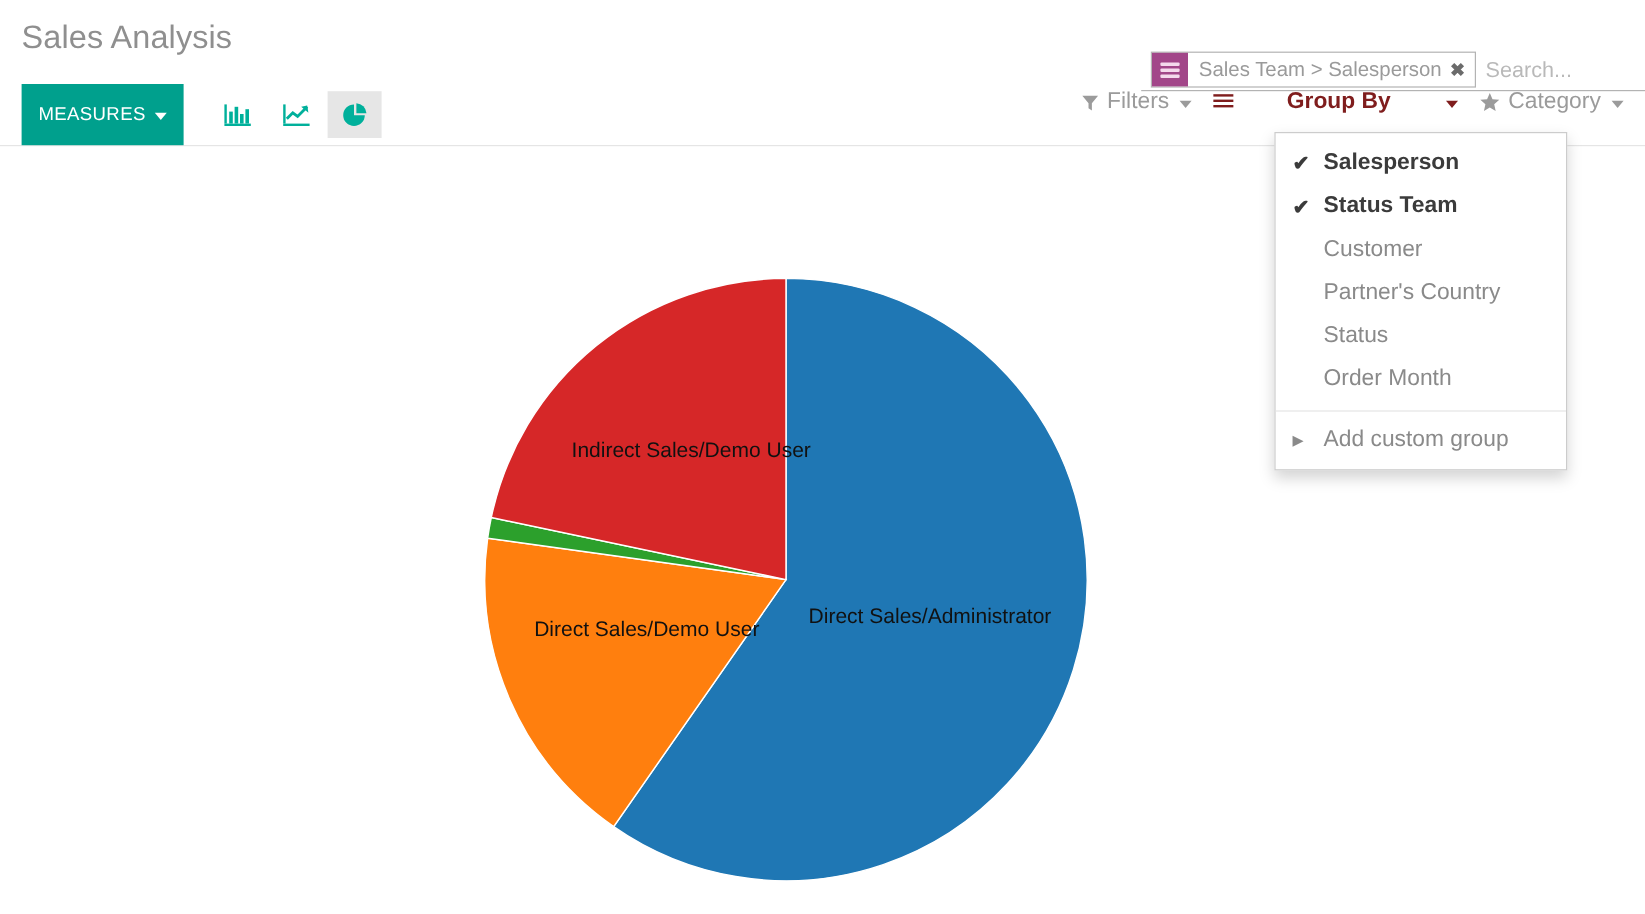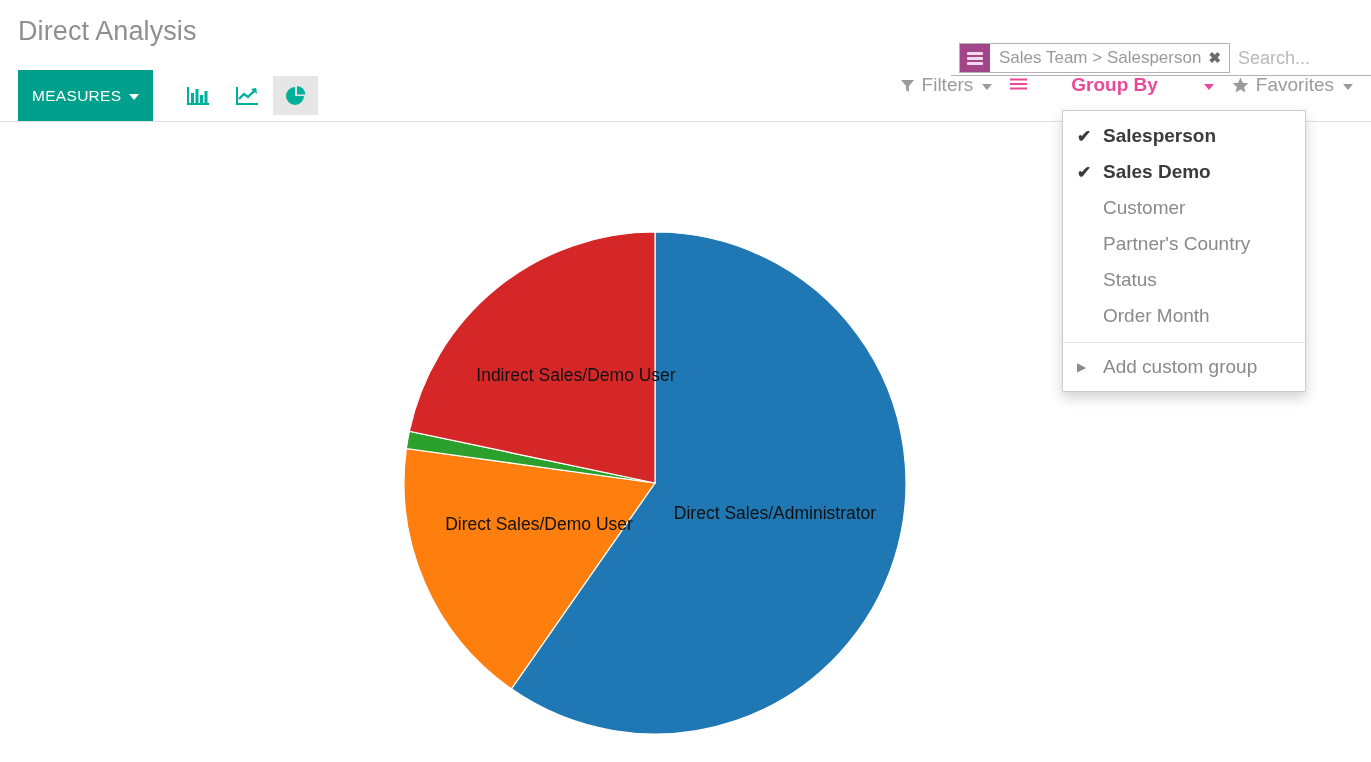--- a/index.html
+++ b/index.html
@@ -177,21 +177,21 @@
   .menu-toggle {
     display: flex;
     align-items: center;
     gap: 7px;
     font-size: 19px;
     color: #9b9b9b;
     cursor: pointer;
     white-space: nowrap;
   }
   .menu-toggle.open {
-    color: #ec4899;
+    color: #7f1d1d;
     font-weight: bold;
     gap: 44px;
   }
   .menu-toggle .caret {
     display: inline-block;
     width: 0; height: 0;
     border-left: 5px solid transparent;
     border-right: 5px solid transparent;
     border-top: 6px solid currentColor;
     margin-top: 3px;
@@ -263,21 +263,21 @@
     font-family: "Liberation Sans", sans-serif;
   }
 </style>
 </head>
 <body>
 
 <div id="app">
 
   <div class="control-panel">
 
-    <div class="breadcrumb-title">Direct Analysis</div>
+    <div class="breadcrumb-title">Sales Analysis</div>
 
     <div class="btn-group-left">
       <button class="btn-measures">
         <span>MEASURES</span>
         <span class="caret"></span>
       </button>
 
       <div class="view-switcher">
         <button class="view-btn">
           <span class="ico">
@@ -349,34 +349,34 @@
         <span>Group By</span>
         <span class="caret"></span>
       </div>
 
       <div class="menu-toggle">
         <span class="ico">
           <svg width="17" height="16" viewBox="0 0 18 17">
             <polygon points="9,0.5 11.4,6 17.4,6.6 12.9,10.6 14.2,16.5 9,13.4 3.8,16.5 5.1,10.6 0.6,6.6 6.6,6" fill="currentColor"></polygon>
           </svg>
         </span>
-        <span>Favorites</span>
+        <span>Category</span>
         <span class="caret"></span>
       </div>
     </div>
   </div>
 
   <div class="dropdown">
     <div class="dd-item selected">
       <span class="check">✔</span>
       <span>Salesperson</span>
     </div>
     <div class="dd-item selected">
       <span class="check">✔</span>
-      <span>Sales Demo</span>
+      <span>Status Team</span>
     </div>
     <div class="dd-item">
       <span class="check">✔</span>
       <span>Customer</span>
     </div>
     <div class="dd-item">
       <span class="check">✔</span>
       <span>Partner's Country</span>
     </div>
     <div class="dd-item">

